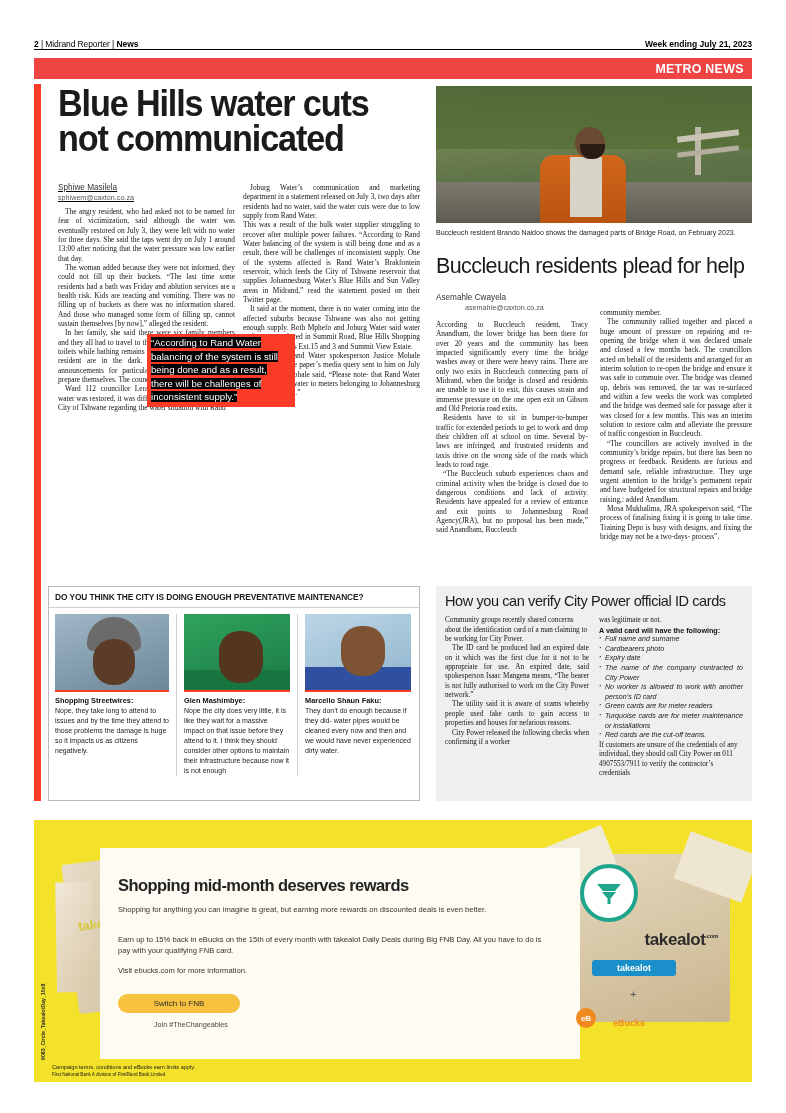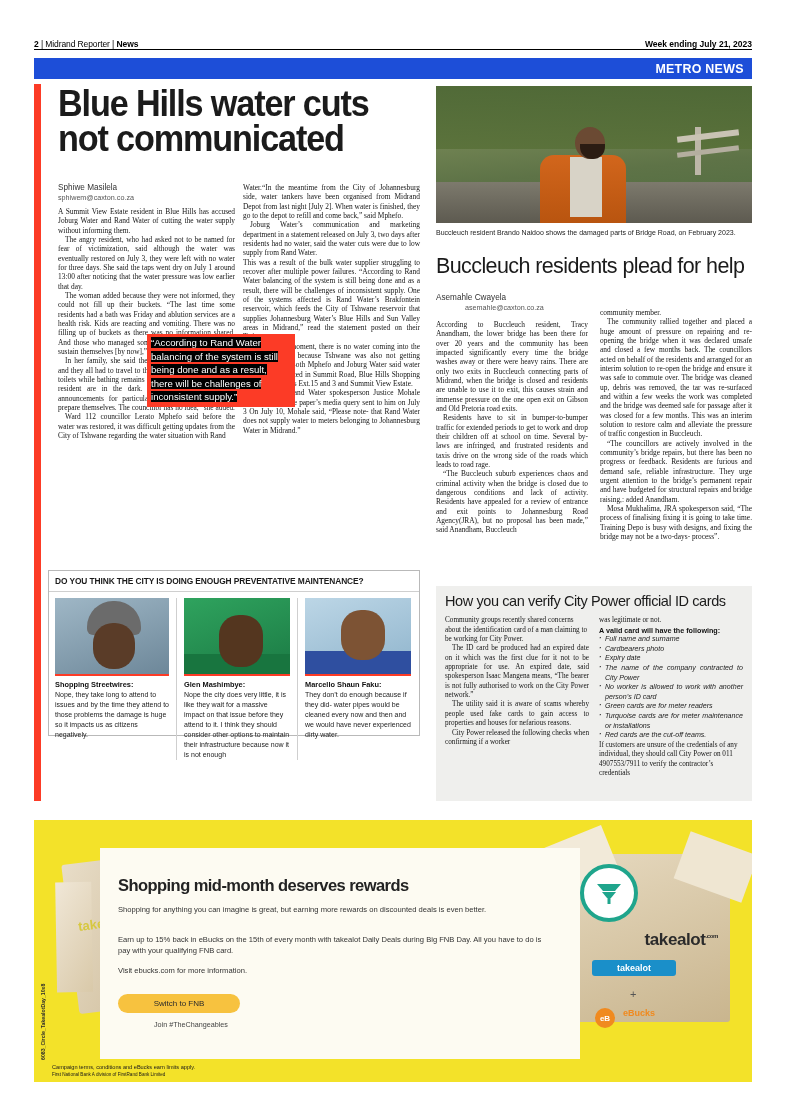--- a/index.html
+++ b/index.html
@@ -20,42 +20,42 @@
   }
   .masthead-left { font-size:8.5px; letter-spacing:-0.1px; }
   .masthead-left .pg { font-weight:bold; }
   .masthead-left .pub { font-weight:normal; }
   .masthead-left .sec { font-weight:bold; }
   .masthead-right { font-size:8.5px; font-weight:bold; }
 
   
   .metrobar {
     position:absolute; left:34px; top:58px; width:718px; height:21px;
-    background:#1d4ed8; display:flex; align-items:center; justify-content:flex-end;
+    background:#ef4444; display:flex; align-items:center; justify-content:flex-end;
   }
   .metrobar span {
     color:#fff; font-family:"Liberation Sans", sans-serif;
     font-weight:bold; font-size:13.5px; letter-spacing:0.3px;
     padding-right:9px; transform:scaleX(0.92); transform-origin:right center;
   }
 
   
   .red-rail { position:absolute; left:34px; top:84px; width:7px; height:717px; background:#fc3b26; }
 
   
   .headline {
     position:absolute; left:58px; top:86px; width:362px;
     font-family:"Liberation Sans", sans-serif;
     font-weight:bold; font-size:36px; line-height:0.98;
     letter-spacing:-1.2px; color:#1b1b1b;
     transform:scaleX(0.95); transform-origin:left top;
   }
 
   .byline { position:absolute; left:58px; top:183px; width:175px;
-    font-family:"Liberation Sans", sans-serif; }
+    font-family:"Liberation Sans", sans-serif;text-decoration:underline; }
   .byline .name { font-size:8.2px; color:#333; }
   .byline .mail { font-size:7.2px; color:#555; margin-top:1px; }
 
   
   .bodycol { font-family:"Liberation Serif", serif; font-size:7.4px; line-height:1.26;
     color:#141414; text-align:justify; }
   .bodycol p { text-indent:7px; margin:0; }
   .bodycol p.noind { text-indent:0; }
 
   
@@ -110,21 +110,21 @@
     font-size:21.5px; line-height:1; letter-spacing:-0.6px; color:#1b1b1b; }
   .byline2 { position:absolute; left:436px; top:293px; width:150px;
     font-family:"Liberation Sans", sans-serif; }
   .byline2 .name { font-size:8.2px; color:#333; }
   .byline2 .mail { font-size:7.2px; color:#555; margin-top:1px;padding-left:29px; }
 
   .s2c1 { position:absolute; left:436px; top:320px; width:152px; }
   .s2c2 { position:absolute; left:600px; top:308px; width:152px; }
 
   
-  .voxbox { position:absolute; left:48px; top:570px; width:372px; height:166px;
+  .voxbox { position:absolute; left:48px; top:586px; width:372px; height:215px;
      border:1px solid #b9b9b9; background:#fff; }
   .voxq { font-family:"Liberation Sans", sans-serif; font-weight:bold;
      font-size:8.4px; letter-spacing:-0.1px; color:#1b1b1b;
      padding:5px 0 5px 6px; border-bottom:1px solid #cfcfcf; }
   .voxrow { display:flex; padding:6px 6px 0 6px; gap:7px; }
   .voxcell { width:114px; position:relative; }
   .voxcell + .voxcell { border-left:1px solid #cfcfcf; padding-left:7px; }
   .voxphoto { width:100%; height:78px; overflow:hidden; position:relative; border-bottom:2.5px solid #fc3b26; }
   .voxname { font-family:"Liberation Sans", sans-serif; font-weight:bold;
      font-size:7.4px; color:#111; margin-top:4px; }
@@ -203,21 +203,21 @@
      background:#fff; border:4px solid #1fa58c; border-radius:50%;
      display:flex; align-items:center; justify-content:center; }
   .ad-logo-circle .fnb { width:30px; height:26px; }
 
   .ad-takealot { position:absolute; left:492px; top:112px; width:84px; height:16px;
      background:#1a8fc9; border-radius:3px; display:flex; align-items:center;
      justify-content:center; font-family:"Liberation Sans", sans-serif;
      font-weight:bold; font-size:9px; color:#fff; }
   .ad-plus { position:absolute; left:530px; top:140px;
      font-family:"Liberation Sans", sans-serif; font-size:11px; color:#555; }
-  .ad-ebucks { position:absolute; left:495px; top:160px; display:flex; align-items:flex-start; gap:8px; }
+  .ad-ebucks { position:absolute; left:476px; top:160px; display:flex; align-items:flex-end; gap:17px; }
   .ad-ebucks .eb { width:20px; height:20px; border-radius:50%; background:#f08a1f;
      display:flex; align-items:center; justify-content:center; color:#fff;
      font-family:"Liberation Sans", sans-serif; font-weight:bold; font-size:8px; }
   .ad-ebucks .lbl { font-family:"Liberation Sans", sans-serif; font-weight:bold;
      font-size:9px; color:#f08a1f; }
 
   .ad-big-takealot { position:absolute; right:34px; top:110px;
      font-family:"Liberation Sans", sans-serif; font-weight:bold; font-size:17px;
      color:#2b2b2b; letter-spacing:-0.4px; }
   .ad-big-takealot sup { font-size:6px; vertical-align:super; }
@@ -254,30 +254,28 @@
 
   <div class="headline">Blue Hills water cuts not communicated</div>
 
   <div class="byline">
     <div class="name">Sphiwe Masilela</div>
     <div class="mail">sphiwem@caxton.co.za</div>
   </div>
 
   <div class="bodycol s1c1">
     <div class="wrapL"></div>
-    <p class="noind">A Summit View Estate resident in Blue Hills has accused Joburg Water and Rand Water of cutting the water supply without informing them.</p>
     <p>The angry resident, who had asked not to be named for fear of victimization, said although the water was eventually restored on July 3, they were left with no water for three days. She said the taps went dry on July 1 around 13:00 after noticing that the water pressure was low earlier that day.</p>
     <p>The woman added because they were not informed, they could not fill up their buckets. “The last time some residents had a bath was Friday and ablution services are a health risk. Kids are reacting and vomiting. There was no filling up of buckets as there was no information shared. And those who managed some form of filling up, cannot sustain themselves [by now],” alleged the resident.</p>
     <p>In her family, she said there were six family members and they all had to travel to the nearest malls around to use toilets while bathing remains a luxury. “The councillor and resident are in the dark. Normally, there would be announcements for particular hours and residents will prepare themselves. The councillor has no idea,” she added.</p>
     <p>Ward 112 councillor Lerato Mphefo said before the water was restored, it was difficult getting updates from the City of Tshwane regarding the water situation with Rand</p>
   </div>
 
   <div class="bodycol s1c2">
     <div class="wrapR"></div>
-    <p class="noind">Water.“In the meantime from the City of Johannesburg side, water tankers have been organised from Midrand Depot from last night [July 2]. When water is finished, they go to the depot to refill and come back,” said Mphefo.</p>
     <p>Joburg Water’s communication and marketing department in a statement released on July 3, two days after residents had no water, said the water cuts were due to low supply from Rand Water.</p>
     <p class="noind">This was a result of the bulk water supplier struggling to recover after multiple power failures. “According to Rand Water balancing of the system is still being done and as a result, there will be challenges of inconsistent supply. One of the systems affected is Rand Water’s Brakfontein reservoir, which feeds the City of Tshwane reservoir that supplies Johannesburg Water’s Blue Hills and Sun Valley areas in Midrand,” read the statement posted on their Twitter page.</p>
     <p>It said at the moment, there is no water coming into the affected suburbs because Tshwane was also not getting enough supply. Both Mphefo and Joburg Water said water tankers were placed in Summit Road, Blue Hills Shopping Centre, Blue Hills Ext.15 and 3 and Summit View Estate.</p>
     <p>On July 7, Rand Water spokesperson Justice Mohale acknowledged the paper’s media query sent to him on July 3 On July 10, Mohale said, “Please note- that Rand Water does not supply water to meters belonging to Johannesburg Water in Midrand.”</p>
   </div>
 
   <div class="pullquote">
     <span>“According to Rand Water balancing of the system is still being done and as a result, there will be challenges of inconsistent supply.”</span>
   </div>
 

